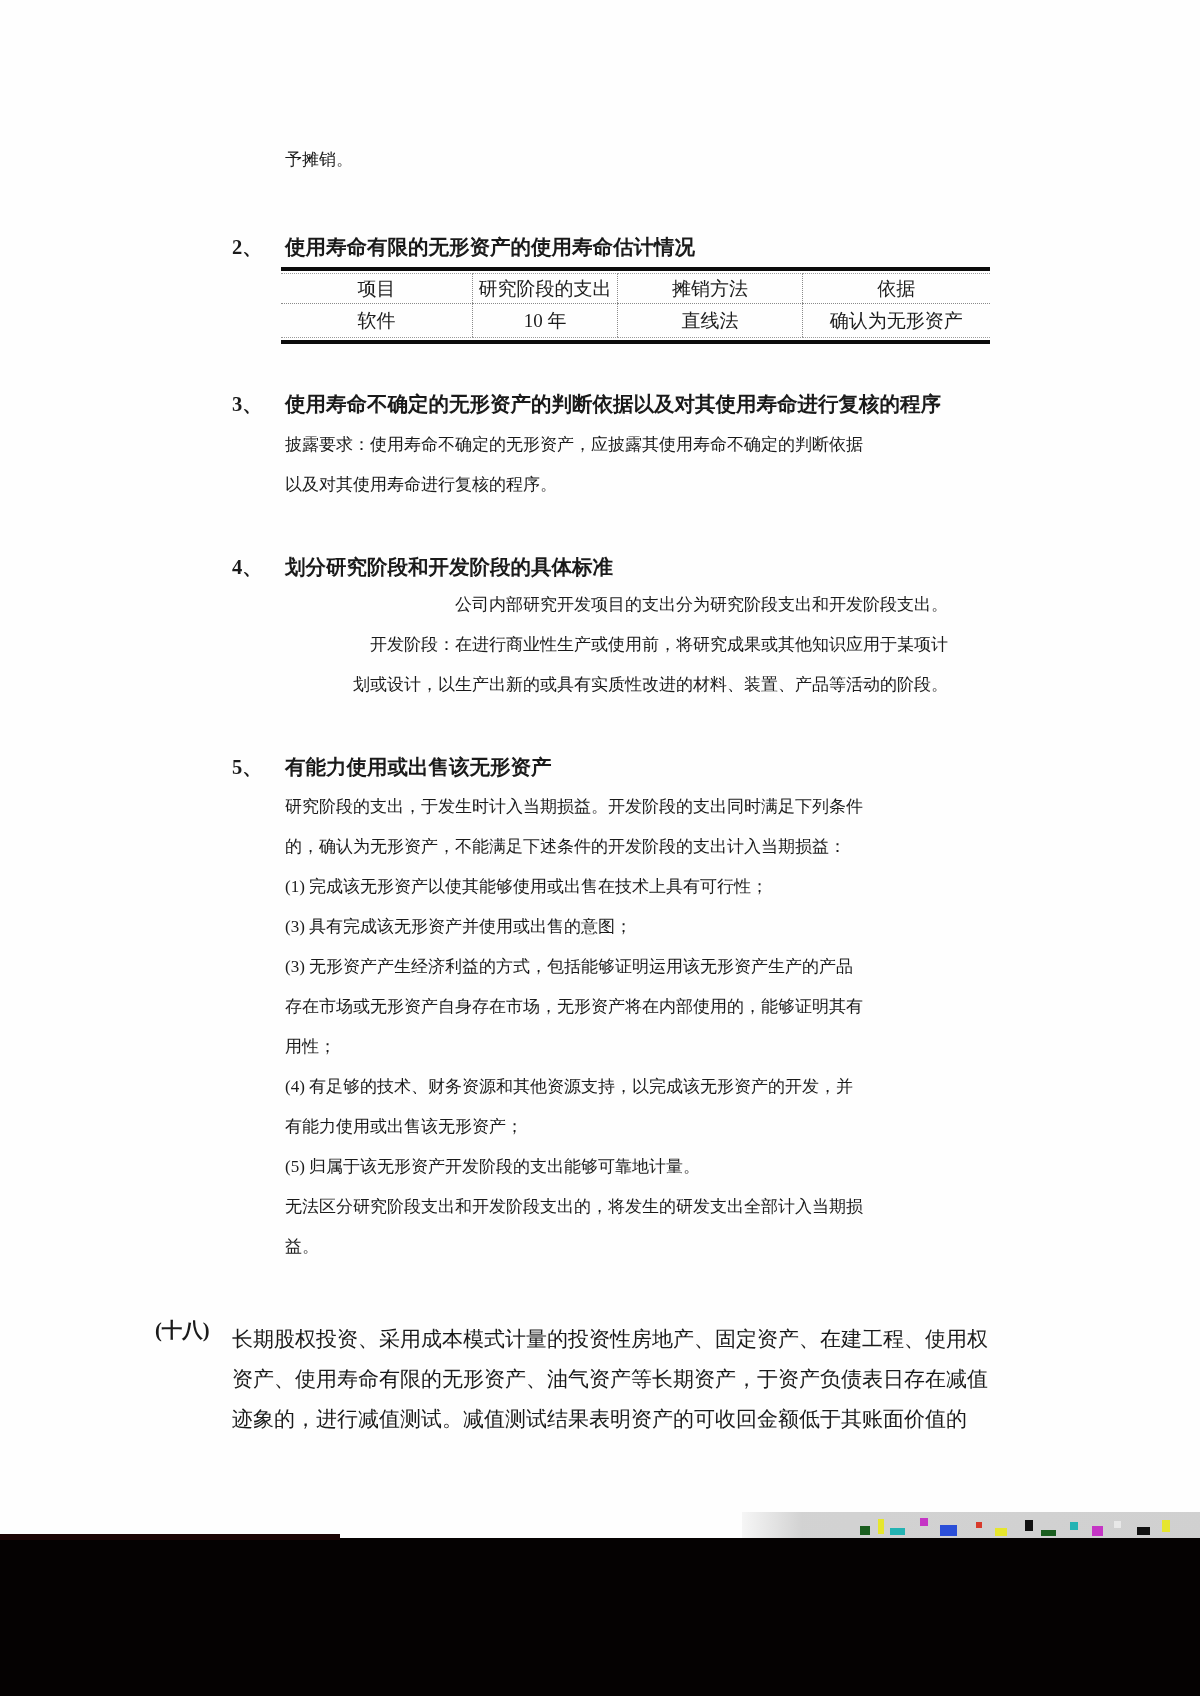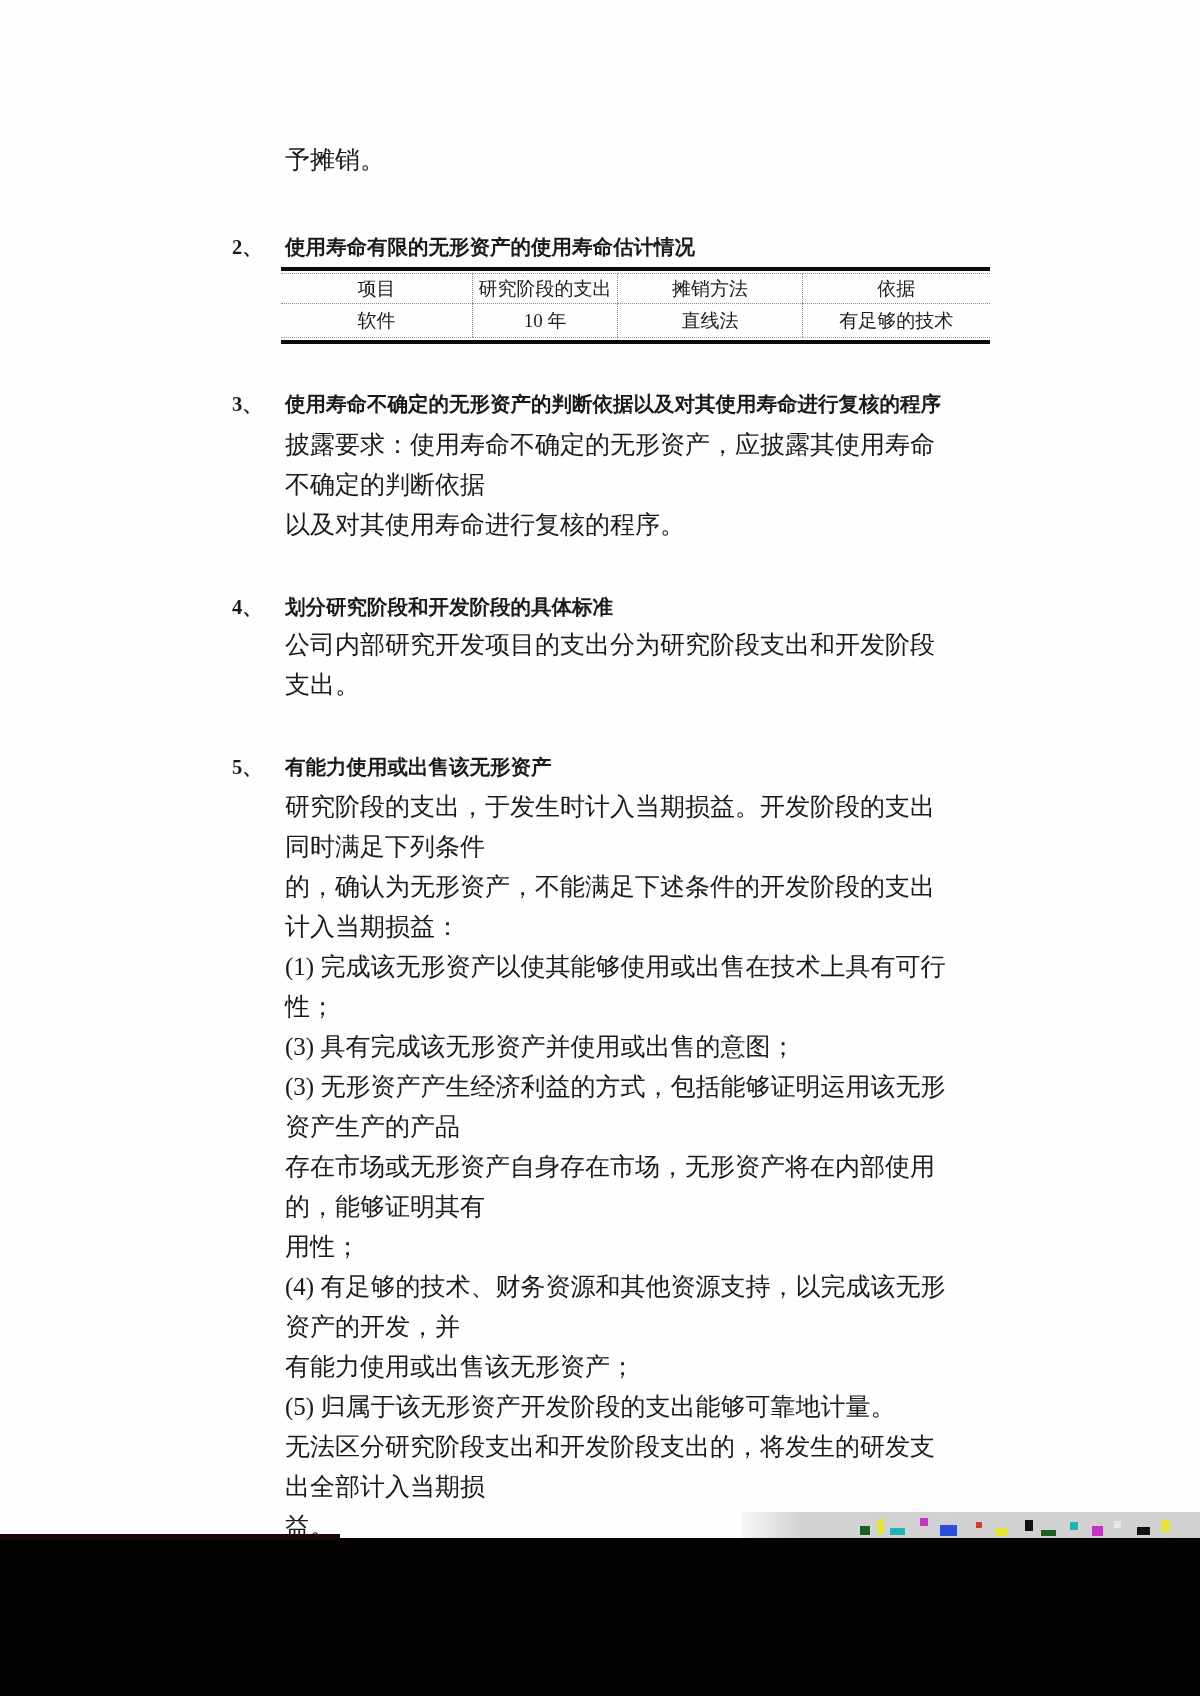--- a/index.html
+++ b/index.html
@@ -30,39 +30,39 @@
     line-height: 34px;
   }
   .sec-main { flex: 1 1 auto; }
   .sec-title {
     font-weight: bold;
     font-size: 20.5px;
     line-height: 34px;
   }
   .sec-body { }
   .para {
-    font-size: 25px;
+    font-size: 17px;
     line-height: 40px;
     white-space: pre-line;
     max-width: 680px;
   }
 
   
   .s-numbered { margin-left: 232px; margin-right: 252px; }
 
   
   .s-eighteen { margin-left: 155px; margin-right: 172px; }
   .s-eighteen .sec-num { flex: 0 0 77px; }
   .s-eighteen .para { font-size: 21px; line-height: 40px; max-width: 800px; }
 
   .mt-sec2   { margin-top: 50px; }
   .mt-sec3   { margin-top: 43px; }
   .mt-body3  { margin-top: 4px; font-family: Liberation Serif, serif; }
   .mt-sec4   { margin-top: 45px; }
-  .mt-body4  { margin-top: 1px; }
+  .mt-body4  { margin-top: 1px; text-align: right; }
   .mt-sec5   { margin-top: 45px; }
   .mt-body5  { margin-top: 3px; }
   .mt-sec18  { margin-top: 46px; }
   .mt-body18 { margin-top: 6px; }
 
   
   .table-wrap {
     margin-top: 3px;
     margin-left: -4px;
     width: 709px;
@@ -141,21 +141,21 @@
                 <th>研究阶段的支出</th>
                 <th>摊销方法</th>
                 <th>依据</th>
               </tr>
             </thead>
             <tbody>
               <tr>
                 <td>软件</td>
                 <td>10 年</td>
                 <td>直线法</td>
-                <td>有足够的技术</td>
+                <td>确认为无形资产</td>
               </tr>
             </tbody>
           </table>
         </div>
       </div>
     </div>
 
     <div class="section s-numbered mt-sec3">
       <div class="sec-num">3、</div>
       <div class="sec-main">
@@ -166,20 +166,22 @@
         </div>
       </div>
     </div>
 
     <div class="section s-numbered mt-sec4">
       <div class="sec-num">4、</div>
       <div class="sec-main">
         <div class="sec-title">划分研究阶段和开发阶段的具体标准</div>
         <div class="sec-body mt-body4">
           <div class="para">公司内部研究开发项目的支出分为研究阶段支出和开发阶段支出。</div>
+          <div class="para">开发阶段：在进行商业性生产或使用前，将研究成果或其他知识应用于某项计
+划或设计，以生产出新的或具有实质性改进的材料、装置、产品等活动的阶段。</div>
         </div>
       </div>
     </div>
 
     <div class="section s-numbered mt-sec5">
       <div class="sec-num">5、</div>
       <div class="sec-main">
         <div class="sec-title">有能力使用或出售该无形资产</div>
         <div class="sec-body mt-body5">
           <div class="para">研究阶段的支出，于发生时计入当期损益。开发阶段的支出同时满足下列条件

